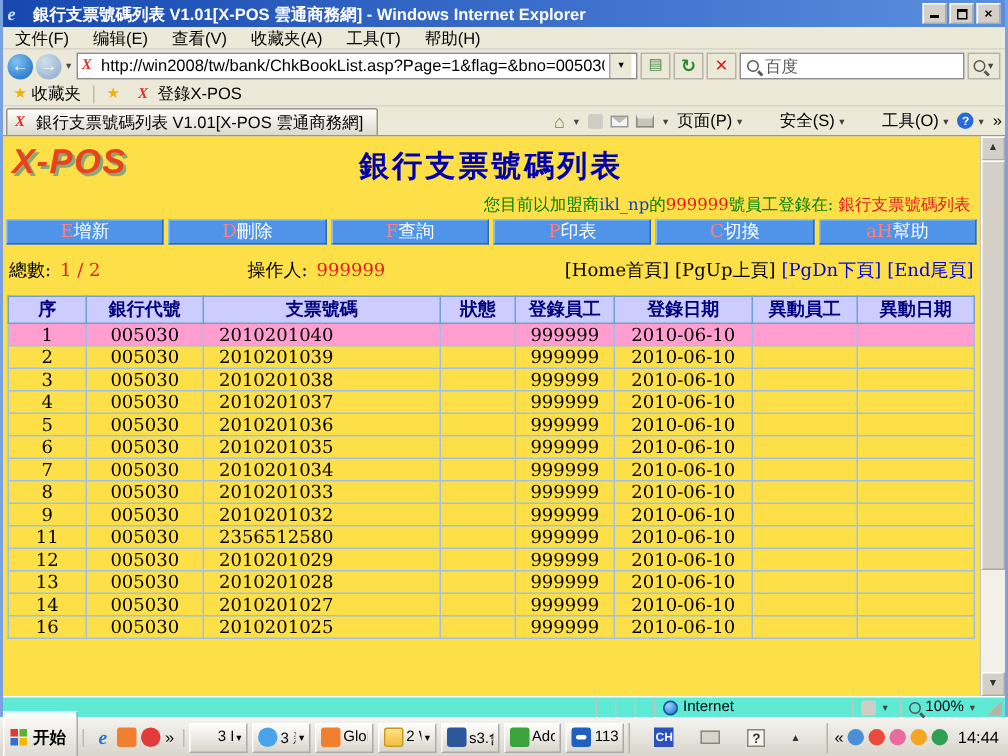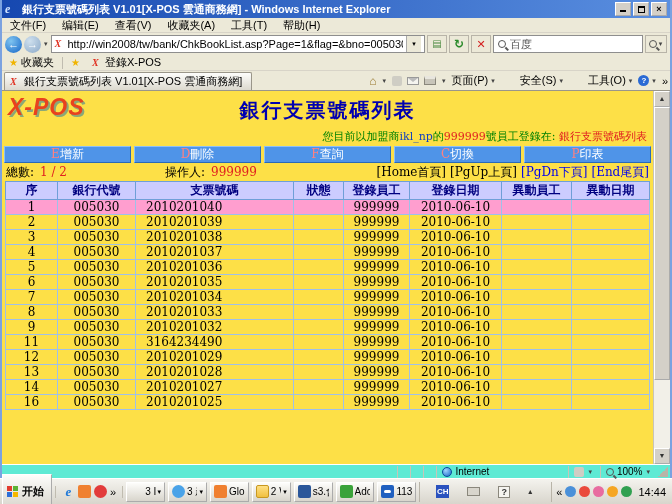--- a/index.html
+++ b/index.html
@@ -59,21 +59,21 @@
   .viewport { flex:1; display:flex; min-height:0; border-top:1px solid #9a968a; }
   .page { flex:1; background:#fde047; font-family:"DejaVu Serif","Liberation Serif",serif; overflow:hidden; display:flex; flex-direction:column; }
   .page-header { position:relative; height:38px; }
   .xpos-logo { position:absolute; left:6px; top:3px; font:italic bold 23px/26px "Liberation Sans",sans-serif; color:#e8421e; text-shadow:2px 2px 0 #8aa878; letter-spacing:1px; }
   .page-title { text-align:center; padding-top:6px; font-size:20px; font-weight:bold; color:#0000b0; letter-spacing:2px; }
   .login-line { height:15px; text-align:right; padding-right:6px; font-size:11px; }
   .lg-green { color:#008000; } .lg-red { color:#e02020; } .lg-blue { color:#1040c0; }
   .btn-row { display:flex; gap:3px; padding:2px 2px 1px 2px; }
   .pbtn { flex:1; height:17px; background:#4f94e8; border:1px solid #2a6ab8; border-top-color:#8cc0f8; border-left-color:#8cc0f8; text-align:center; line-height:15px; font-size:12px; color:#fff; cursor:default; }
   .pbtn .hotkey { color:#ff8080; }
-  .nav-row { display:flex; align-items:center; height:16px; padding:0 4px; font-size:12px; }
+  .nav-row { display:flex; align-items:center; height:32px; padding:0 4px; font-size:12px; }
   .red { color:#e02020; }
   .nav-op { margin-left:98px; }
   .paging { margin-left:auto; display:flex; gap:4px; }
   .pglink { color:#000; }
   .pglink.active { color:#0000ee; cursor:pointer; }
 
   table.grid { border-collapse:collapse; margin:1px 3px 0 3px; width:calc(100% - 6px); font-size:12px; table-layout:fixed; }
   .grid th { background:#ccccff; color:#000080; border:1px solid #6f9fd8; height:15px; font-weight:bold; font-size:12px; }
   .grid td { border:1px solid #9fc0e8; height:15px; text-align:center; color:#000; overflow:hidden; white-space:nowrap; }
   .grid td.check { text-align:left; padding-left:10px; }
@@ -237,24 +237,25 @@
         </div>
 
         <div class="btn-row">
 
             <span class="pbtn"><span class="hotkey">E</span><span>增新</span></span>
 
             <span class="pbtn"><span class="hotkey">D</span><span>刪除</span></span>
 
             <span class="pbtn"><span class="hotkey">F</span><span>查詢</span></span>
 
+            <span class="pbtn"><span class="hotkey">P</span><span>印表</span></span>
+
             <span class="pbtn"><span class="hotkey">C</span><span>切換</span></span>
 
-            <span class="pbtn"><span class="hotkey">P</span><span>印表</span></span>
-
+            <span class="pbtn"><span class="hotkey">aH</span><span>幫助</span></span>
           </div>
 
         <div class="nav-row">
           <span>總數:</span>
           <span class="red" style="margin-left:6px;">1 / 2</span>
           <span class="nav-op">操作人:</span>
           <span class="red" style="margin-left:6px;">999999</span>
           <span class="paging">
 
           <span class="pglink">[Home首頁]</span>
@@ -386,21 +387,21 @@
                 <td>999999</td>
                 <td>2010-06-10</td>
                 <td></td>
                 <td></td>
               </tr>
 
 
               <tr>
                 <td>11</td>
                 <td>005030</td>
-                <td class="check">3164234490</td>
+                <td class="check">2356512580</td>
                 <td></td>
                 <td>999999</td>
                 <td>2010-06-10</td>
                 <td></td>
                 <td></td>
               </tr>
 
               <tr>
                 <td>12</td>
                 <td>005030</td>

